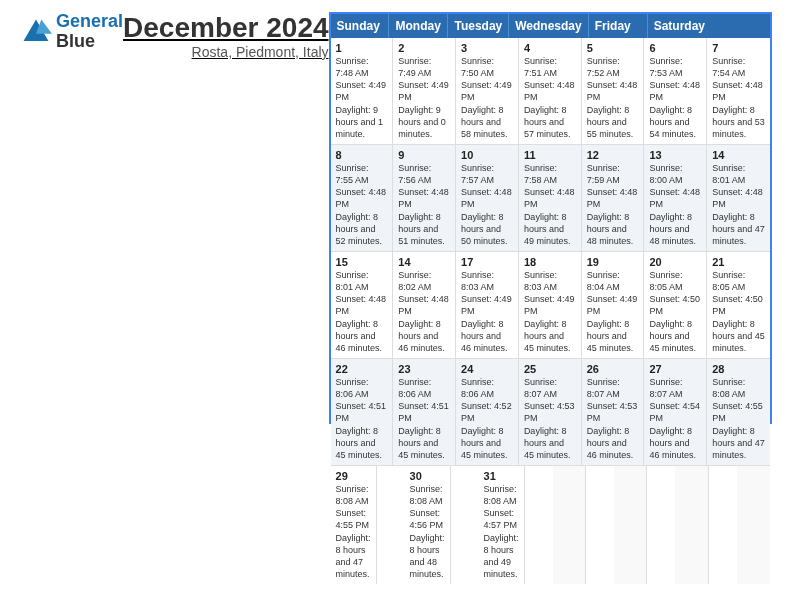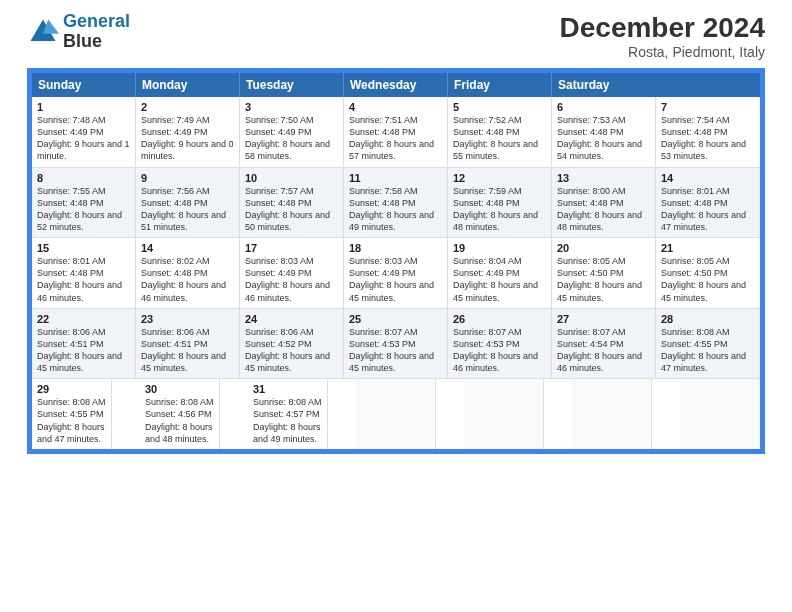--- a/index.html
+++ b/index.html
@@ -6,23 +6,23 @@
     body {
       width: 792px;
       height: 612px;
       font-family: Arial, sans-serif;
       background: #fff;
       overflow: hidden;
     }
     .page {
       width: 792px;
       height: 436px;
-      padding: 12px 27px;
-      display: flex;
-      flex-direction: column;
+      padding: 12px 20px;
+      display: flex;
+      flex-direction: row;
     }
     .header {
       display: flex;
       justify-content: space-between;
       align-items: flex-start;
       margin-bottom: 8px;
     }
     .logo {
       display: flex;
       align-items: center;
@@ -34,35 +34,36 @@
       color: #333;
       line-height: 1.1;
     }
     .logo-text .blue { color: #1a6faf; }
     .logo-icon {
       width: 32px;
       height: 32px;
     }
     .title-block {
       text-align: right;
+      text-decoration: underline;
     }
     .main-title {
       font-size: 28px;
       font-weight: bold;
       color: #333;
     }
     .subtitle {
       font-size: 14px;
       color: #555;
     }
     .calendar {
       flex: 1;
       display: flex;
       flex-direction: column;
-      border: 5px solid #3b82f6;
+      border: 2px solid #3b82f6;
     }
     .cal-header-row {
       display: grid;
       grid-template-columns: repeat(7, 1fr);
       background: #2b6cb0;
     }
     .cal-header-cell {
       color: #fff;
       font-size: 12px;
       font-weight: bold;

